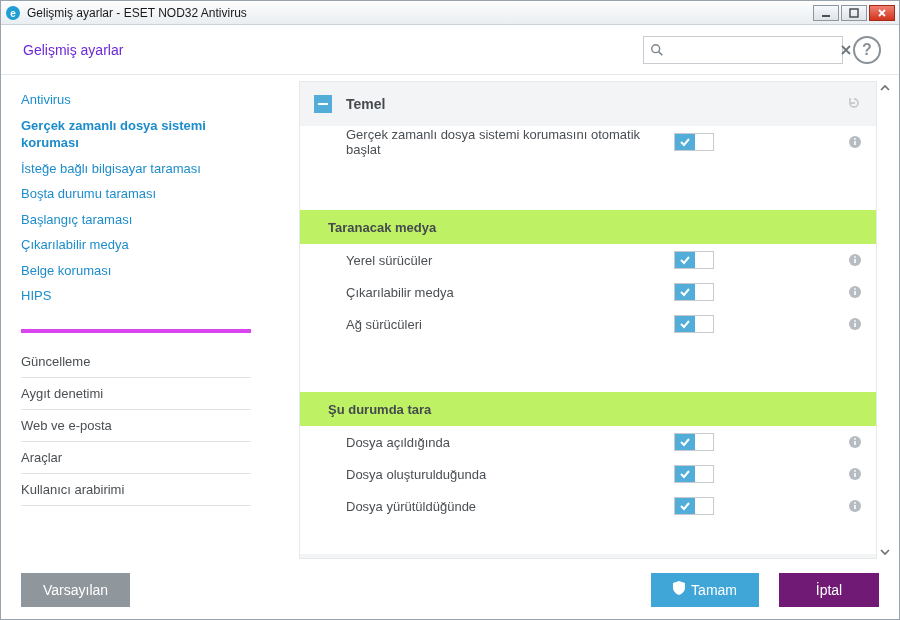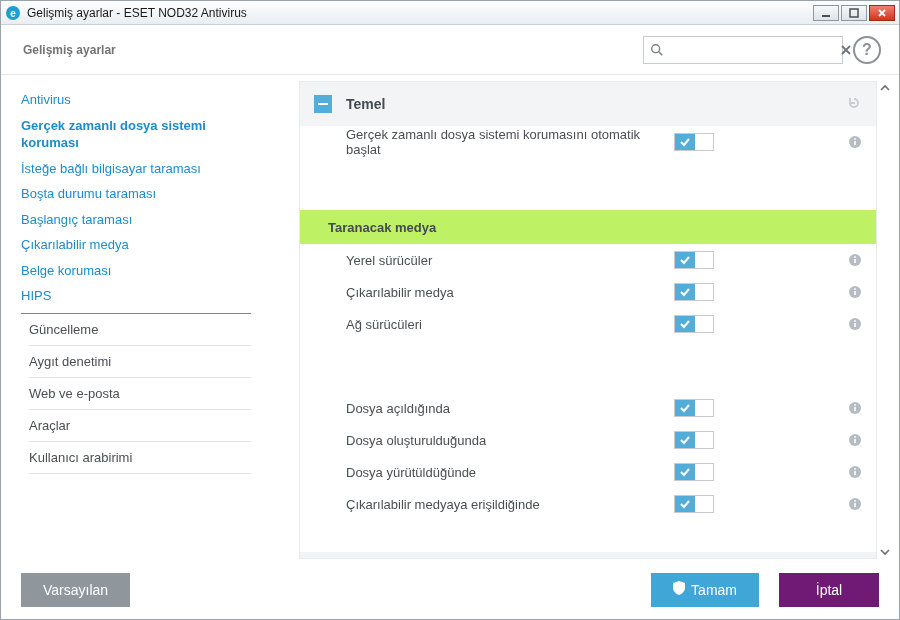--- a/index.html
+++ b/index.html
@@ -22,21 +22,21 @@
     width:26px; height:16px; border:1px solid #8f979e; background:linear-gradient(#f7f9fb,#dde3e8);
     display:flex;align-items:center;justify-content:center; font-size:10px; color:#333;
   }
   .win-btn.close { background:linear-gradient(#f08070,#d1341f); border-color:#a52a16; color:#fff; }
   .win-btn svg { display:block; }
 
   .topbar {
     height:50px; border-bottom:1px solid #e4e7ea; display:flex; align-items:center;
     padding: 0 18px 0 22px; background:#fff;
   }
-  .page-title { font-size:12px; color:#737373; font-weight:700; flex:1; }
+  .page-title { font-size:14px; color:#6d28d9; font-weight:400; flex:1; }
   .search-box {
     width:200px; height:28px; border:1px solid #c8ccd0; display:flex; align-items:center;
     padding:0 6px; background:#fff;
   }
   .search-box input {
     flex:1; border:none; outline:none; font-size:13px; background:transparent;
   }
   .search-box .icon { color:#7a8288; display:flex; }
   .help-btn {
     width:28px;height:28px;border:2px solid #8a9299;border-radius:50%;
@@ -44,27 +44,27 @@
     color:#8a9299;font-size:16px;font-weight:bold;
   }
 
   .body {
     flex:1; display:flex; min-height:0; padding: 6px 6px 0 0;
   }
 
   .sidebar {
     width:250px; padding: 6px 0 0 20px; overflow:auto; font-size:13px;
   }
-  .sidebar .sub-list { border-bottom:1px solid #d946ef; padding-bottom:4px; margin-bottom:0;}
+  .sidebar .sub-list { border-bottom:4px solid #d946ef; padding-bottom:20px; margin-bottom:13px;}
   .sidebar .sub-item {
     color:#1d8ccb; padding:4px 8px 4px 0; cursor:pointer; line-height:1.35;
   }
   .sidebar .sub-item.active { font-weight:bold; }
   .sidebar .nav-item {
-    color:#4a4f54; padding:8px 0; border-bottom:1px solid #e1e4e7; cursor:pointer;margin-left:8px;
+    color:#4a4f54; padding:8px 0; border-bottom:1px solid #e1e4e7; cursor:pointer;
   }
 
   .main-wrap { flex:1; display:flex; min-height:0;padding-left:48px; }
   .main {
     flex:1; background:#f3f4f5; border:1px solid #e7e9eb; overflow-y:auto;
     font-size:13px; color:#4a4f54;
   }
   .scrollbar-col { width:16px; display:flex; flex-direction:column; align-items:center; }
   .scroll-arrow {
     width:14px;height:14px;color:#6a7076;display:flex;align-items:center;justify-content:center;
@@ -275,20 +275,21 @@
                 <circle cx="7" cy="7" r="6" fill="#b6bcc1"></circle>
                 <rect x="6.2" y="6" width="1.6" height="4" fill="#fff"></rect>
                 <rect x="6.2" y="3.2" width="1.6" height="1.6" fill="#fff"></rect>
               </svg>
             </span>
         </div>
 
         <div class="spacer-row"></div>
         <div class="spacer-row"></div>
 
+        <div class="subhead-row">Şu durumda tara</div>
         <div class="row">
           <span class="label">Dosya açıldığında</span>
           <div class="toggle">
               <div class="thumb">
                 <svg width="12" height="12" viewBox="0 0 12 12">
                   <path d="M2 6 L5 9 L10 3" fill="none" stroke="#fff" stroke-width="2"></path>
                 </svg>
               </div>
             </div>
           <span class="info-icon">
@@ -311,37 +312,20 @@
           <span class="info-icon">
               <svg width="14" height="14" viewBox="0 0 14 14">
                 <circle cx="7" cy="7" r="6" fill="#b6bcc1"></circle>
                 <rect x="6.2" y="6" width="1.6" height="4" fill="#fff"></rect>
                 <rect x="6.2" y="3.2" width="1.6" height="1.6" fill="#fff"></rect>
               </svg>
             </span>
         </div>
         <div class="row">
           <span class="label">Dosya yürütüldüğünde</span>
-          <div class="toggle">
-              <div class="thumb">
-                <svg width="12" height="12" viewBox="0 0 12 12">
-                  <path d="M2 6 L5 9 L10 3" fill="none" stroke="#fff" stroke-width="2"></path>
-                </svg>
-              </div>
-            </div>
-          <span class="info-icon">
-              <svg width="14" height="14" viewBox="0 0 14 14">
-                <circle cx="7" cy="7" r="6" fill="#b6bcc1"></circle>
-                <rect x="6.2" y="6" width="1.6" height="4" fill="#fff"></rect>
-                <rect x="6.2" y="3.2" width="1.6" height="1.6" fill="#fff"></rect>
-              </svg>
-            </span>
-        </div>
-        <div class="row">
-          <span class="label">Çıkarılabilir medyaya erişildiğinde</span>
           <div class="toggle">
               <div class="thumb">
                 <svg width="12" height="12" viewBox="0 0 12 12">
                   <path d="M2 6 L5 9 L10 3" fill="none" stroke="#fff" stroke-width="2"></path>
                 </svg>
               </div>
             </div>
           <span class="info-icon">
               <svg width="14" height="14" viewBox="0 0 14 14">
                 <circle cx="7" cy="7" r="6" fill="#b6bcc1"></circle>

